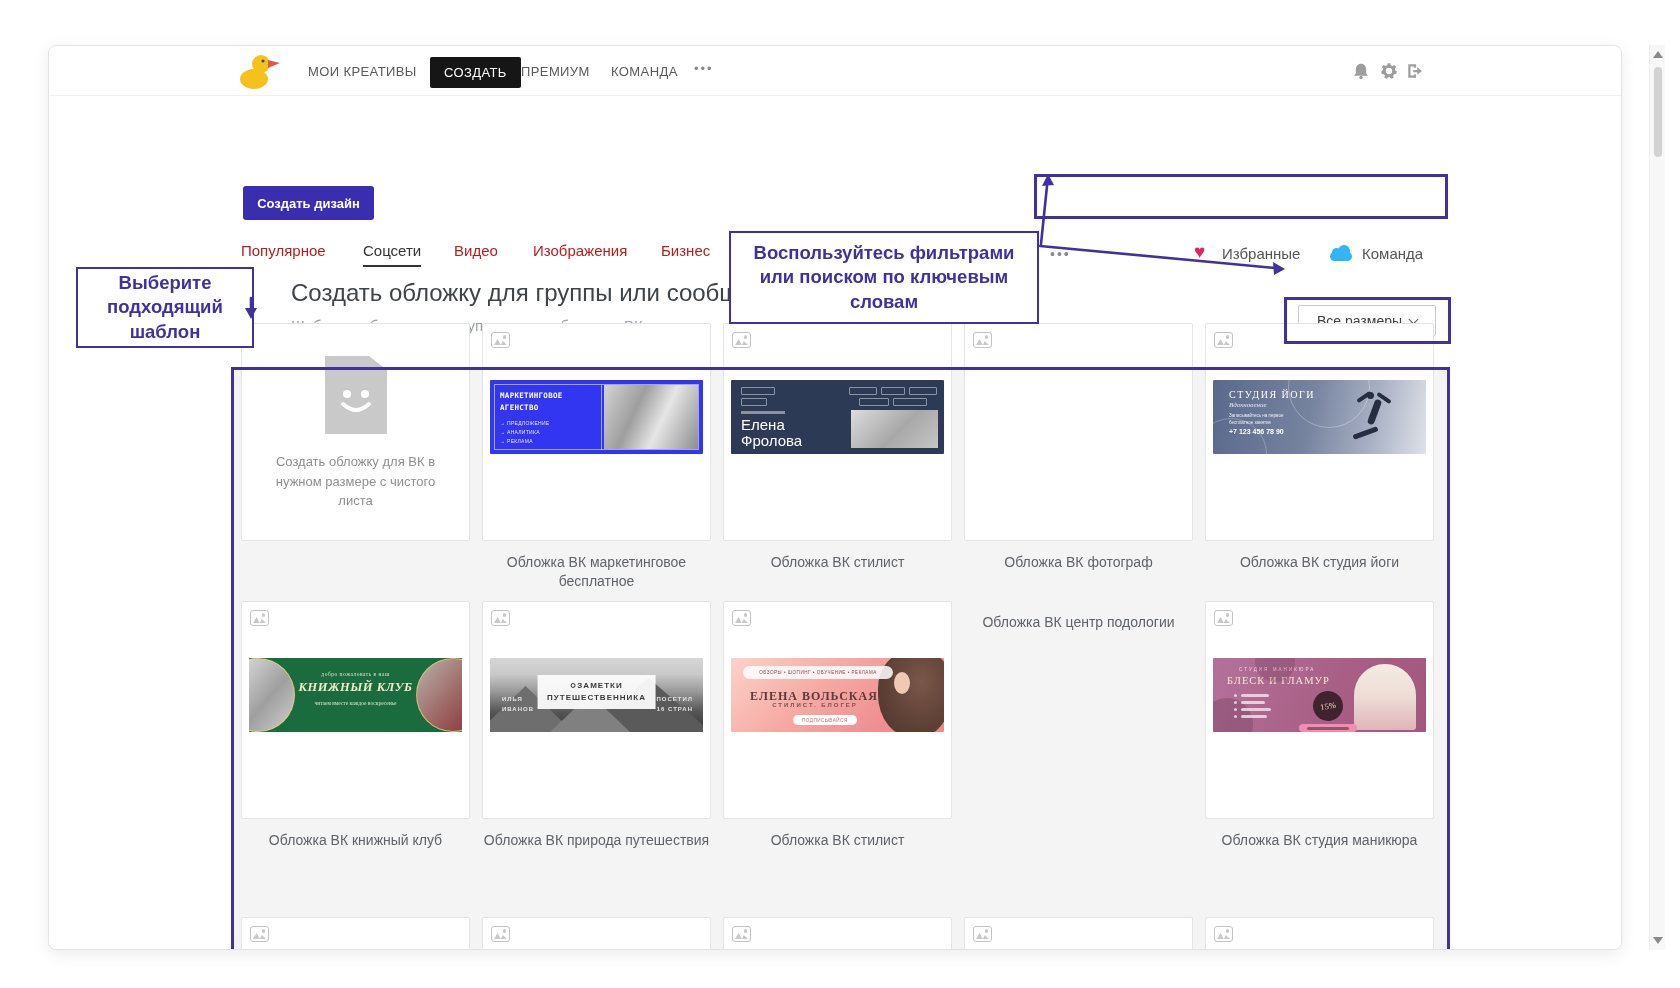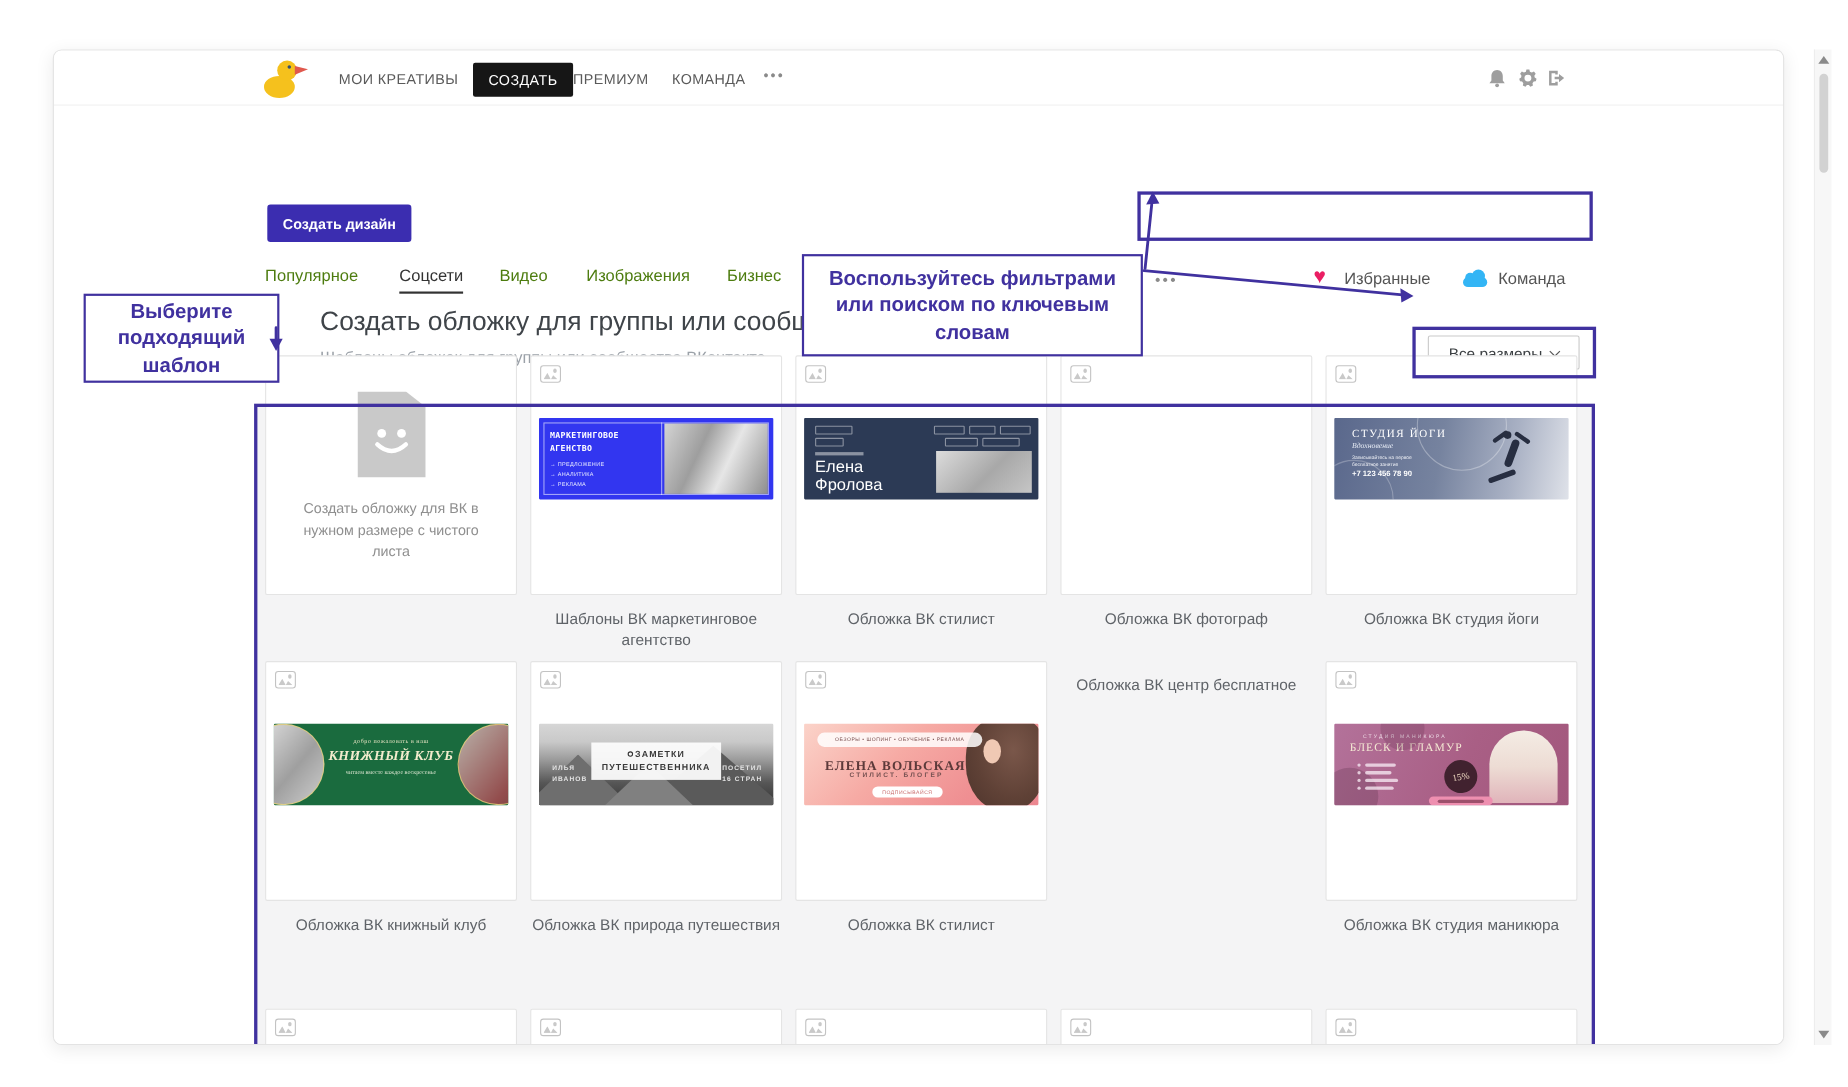--- a/index.html
+++ b/index.html
@@ -25,21 +25,21 @@
                  font-size:13px; font-weight:bold; border:none; border-radius:3px; cursor:pointer; }
 
   .search-box { position:absolute; left:1004px; top:85px; width:382px; height:31px; background:#fff;
                 border:1px solid #c9c9c9; border-radius:2px; }
   .search-box input { position:absolute; left:34px; top:0; width:340px; height:100%; border:none; outline:none;
                       font-size:14px; color:#444; background:transparent; }
   .search-box input::placeholder { color:#9ba1a8; }
   .mag { position:absolute; left:11px; top:7px; width:11px; height:11px; border:1.8px solid #9aa1a8; border-radius:50%; }
   .mag::after { content:''; position:absolute; width:6px; height:1.8px; background:#9aa1a8; transform:rotate(45deg); left:9px; top:11px; }
 
-  .tab { position:absolute; top:146px; font-size:15px; color:#4d7c0f; cursor:pointer; padding-bottom:6px; }
+  .tab { position:absolute; top:146px; font-size:15px; color:#b91c1c; cursor:pointer; padding-bottom:6px; }
   .tab.active { color:#333; border-bottom:2px solid #333; }
 
   .more-dots { position:absolute; left:1001px; top:150px; color:#8a8a8a; font-size:14px; letter-spacing:2px; cursor:pointer; }
 
   .fav-heart { position:absolute; left:1145px; top:146px; color:#ea1e63; font-size:19px; line-height:19px; cursor:pointer; }
   .fav-label { position:absolute; left:1173px; top:149px; font-size:15px; color:#555; cursor:pointer; }
   .cloud { position:absolute; left:1281px; top:156px; width:22px; height:9px; background:#33b5f5; border-radius:8px; cursor:pointer; }
   .cloud::before { content:''; position:absolute; left:2px; top:-4px; width:9px; height:9px; background:#33b5f5; border-radius:50%; }
   .cloud::after { content:''; position:absolute; left:8px; top:-7px; width:12px; height:12px; background:#33b5f5; border-radius:50%; }
   .team-label { position:absolute; left:1313px; top:149px; font-size:15px; color:#555; cursor:pointer; }
@@ -291,21 +291,21 @@
         <div class="bn bn-mk">
           <div class="mk-title">МАРКЕТИНГОВОЕ АГЕНСТВО</div>
           <div class="mk-items">
             <div><span>→&nbsp;</span><span>ПРЕДЛОЖЕНИЕ</span></div>
             <div><span>→&nbsp;</span><span>АНАЛИТИКА</span></div>
             <div><span>→&nbsp;</span><span>РЕКЛАМА</span></div>
           </div>
           <div class="mk-photo"></div>
         </div>
       </div>
-      <div class="cap">Шаблоны ВК маркетинговое агентство</div>
+      <div class="cap">Обложка ВК маркетинговое бесплатное</div>
     </div>
 
     <div class="cell" style="left:674px;top:227px;">
       <div class="card">
         <span class="img-ic"></span>
         <div class="bn bn-st1">
           <span class="st1-pill" style="left:10px;top:7px;width:34px;"></span>
           <span class="st1-pill" style="left:10px;top:18px;width:26px;"></span>
           <span class="st1-pill" style="left:118px;top:7px;width:28px;"></span>
           <span class="st1-pill" style="left:150px;top:7px;width:24px;"></span>
@@ -402,21 +402,21 @@
           <div class="s2-tags">ОБЗОРЫ  •  ШОПИНГ  •  ОБУЧЕНИЕ  •  РЕКЛАМА</div>
           <div class="s2-name">ЕЛЕНА ВОЛЬСКАЯ</div>
           <div class="s2-role">СТИЛИСТ. БЛОГЕР</div>
           <div class="s2-btn">ПОДПИСЫВАЙСЯ</div>
         </div>
       </div>
       <div class="cap">Обложка ВК стилист</div>
     </div>
 
     <div class="cell" style="left:915px;top:505px;">
-      <div class="cap">Обложка ВК центр бесплатное</div>
+      <div class="cap">Обложка ВК центр подологии</div>
     </div>
 
     <div class="cell" style="left:1156px;top:505px;">
       <div class="card">
         <span class="img-ic"></span>
         <div class="bn bn-mn">
           <span class="mn-arch"></span>
           <div class="mn-pre">СТУДИЯ МАНИКЮРА</div>
           <div class="mn-title">БЛЕСК И ГЛАМУР</div>
           <div class="mn-bullets">

